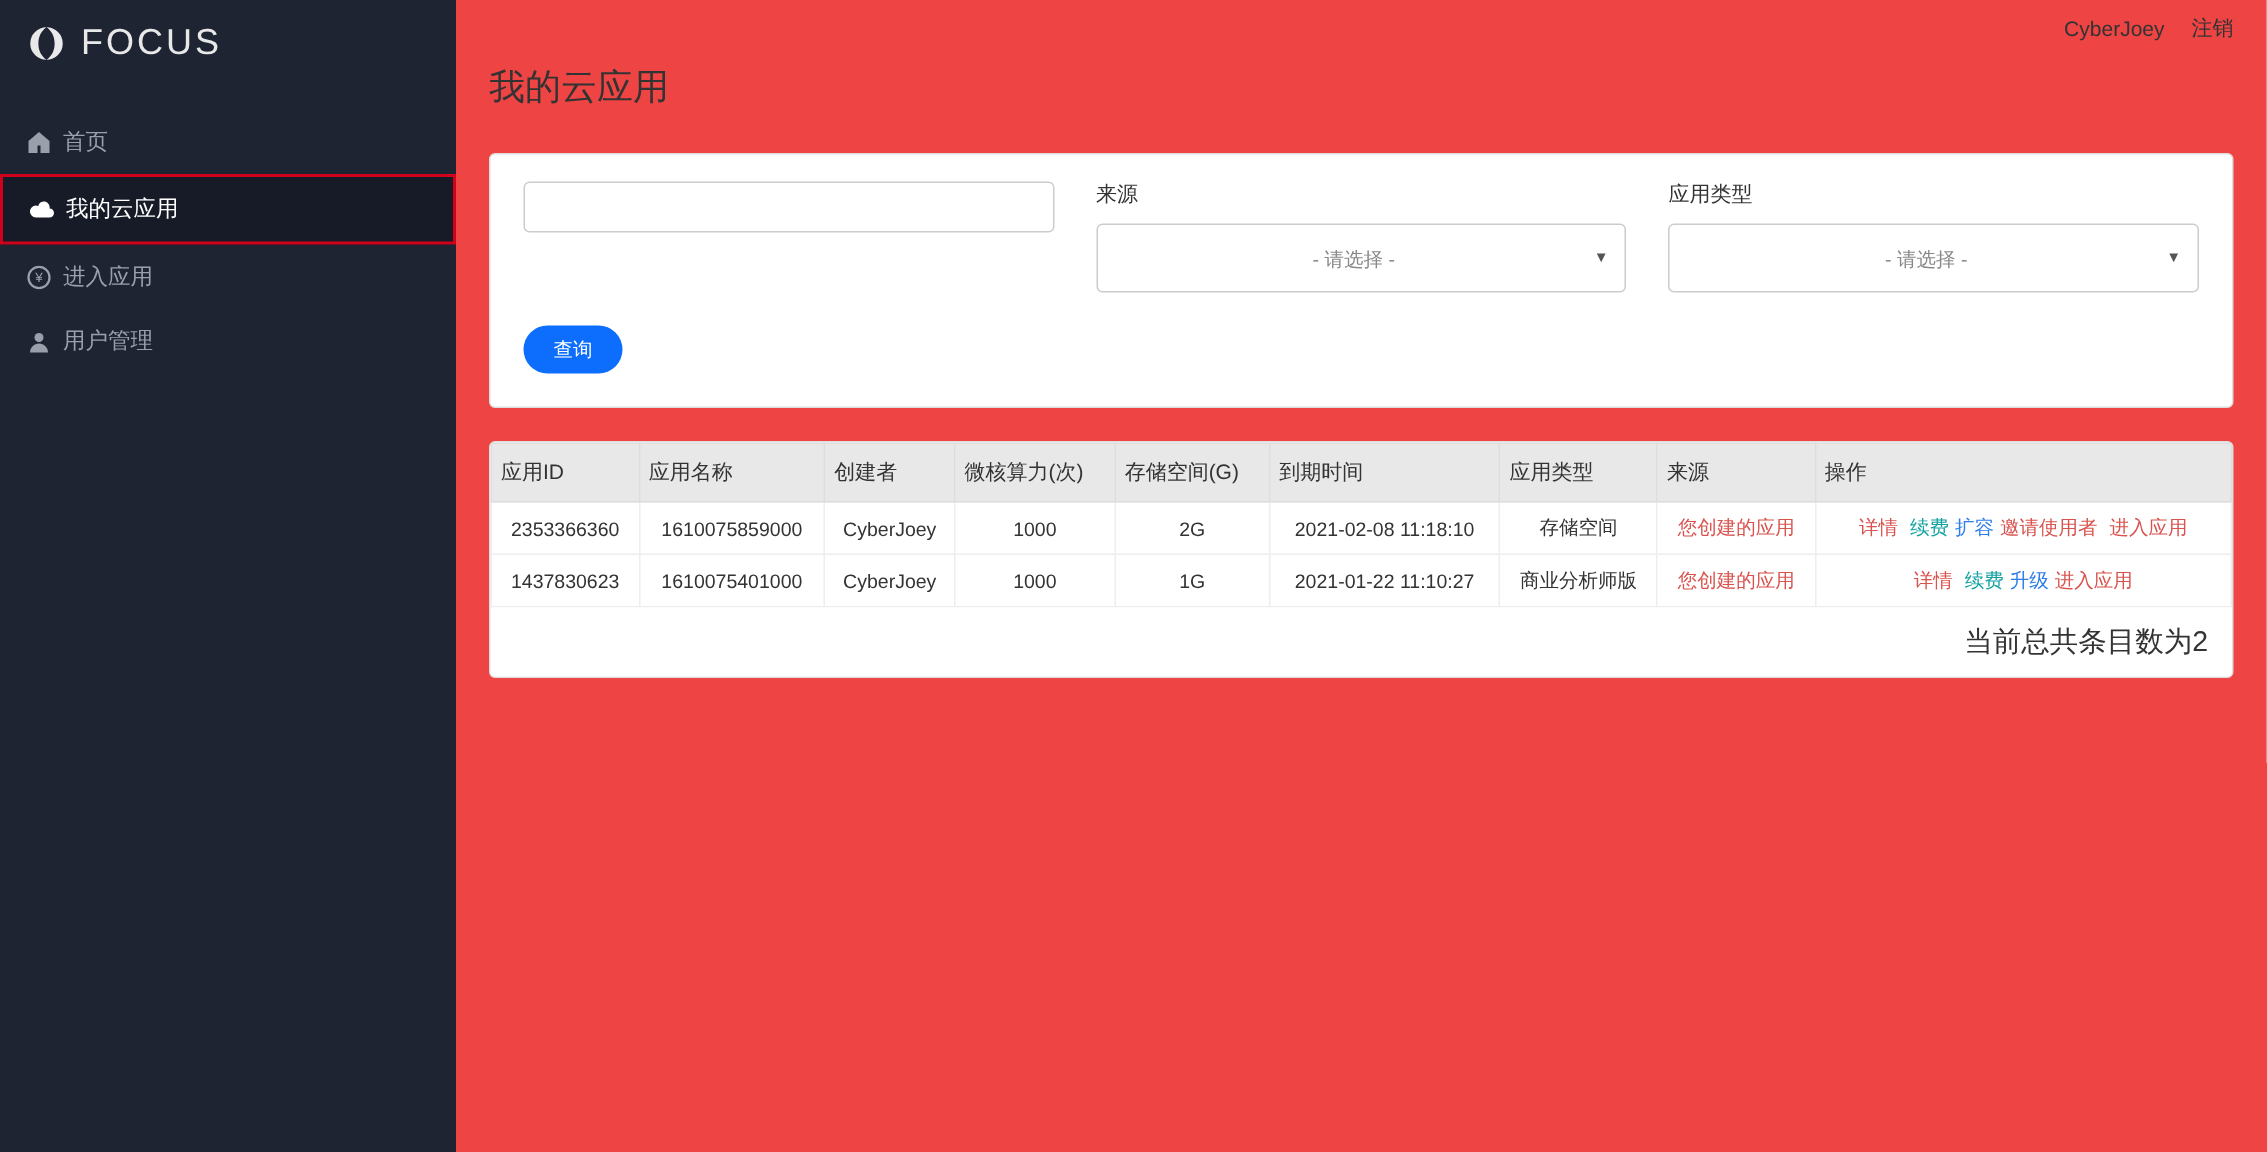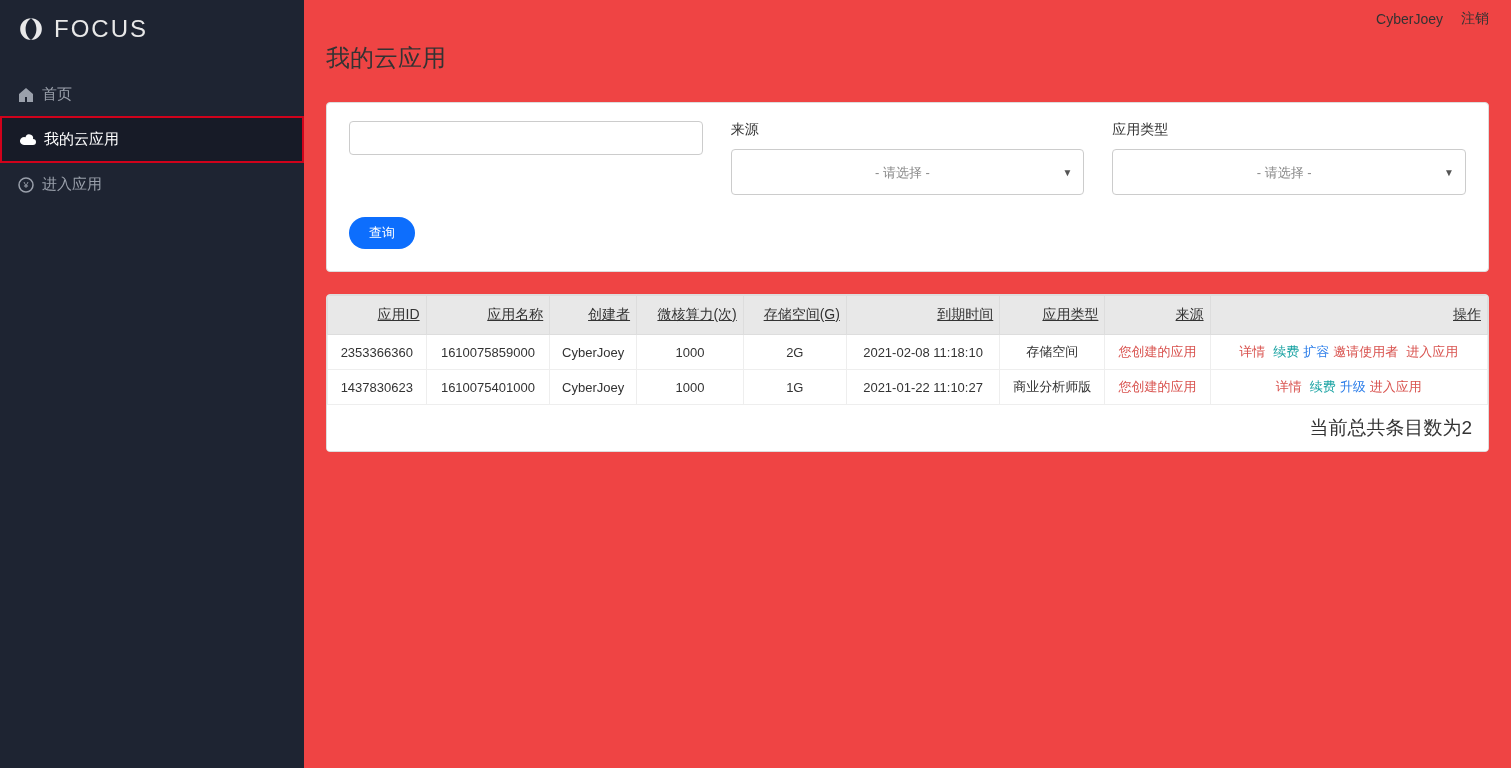--- a/index.html
+++ b/index.html
@@ -27,21 +27,21 @@
     .filter-group { flex: 1; display: flex; flex-direction: column; }
     .filter-label { font-size: 14px; color: #333; margin-bottom: 10px; }
     .text-input { height: 34px; border: 1px solid #ccc; border-radius: 4px; padding: 0 10px; font-size: 14px; width: 100%; }
     .select { height: 46px; border: 1px solid #ccc; border-radius: 4px; padding: 0 26px 0 16px; font-size: 13px; color: #888; background: #fff; width: 100%; appearance: none; position: relative; text-align: center; }
     .select-wrap { position: relative; }
     .select-caret { position: absolute; right: 12px; top: 50%; transform: translateY(-50%); pointer-events: none; font-size: 10px; color: #555; }
     .btn-query { background: #0d6efd; color: #fff; border: none; border-radius: 16px; padding: 7px 20px; font-size: 13px; cursor: pointer; }
     
     .table-panel { background: #fff; border: 1px solid #ddd; border-radius: 4px; overflow: hidden; }
     table { width: 100%; border-collapse: collapse; }
-    thead th { background: #e8e8e8; font-weight: 500; font-size: 14px; color: #333; padding: 10px 6px; border: 1px solid #ddd; text-align: right; text-decoration: underline; }
+    thead th { background: #e8e8e8; font-weight: 500; font-size: 14px; color: #333; padding: 10px 6px; border: 1px solid #ddd; text-align: left; }
     tbody td { padding: 8px 6px; border: 1px solid #eee; text-align: center; font-size: 13px; color: #333; }
     .actions-cell { white-space: nowrap; }
     .link-red { color: #d9534f; margin: 0 4px; cursor: pointer; }
     .link-teal { color: #17a2a2; margin: 0 4px; cursor: pointer; }
     .link-blue { color: #2b7de9; margin: 0 0; cursor: pointer; }
     .source-text { color: #d9534f; }
     .table-footer { text-align: right; padding: 10px 16px; font-size: 19px; color: #333; background: #fff; }
   </style>
 </head>
 <body>
@@ -75,20 +75,29 @@
         <span>我的云应用</span>
       </li>
       <li class="nav-item">
         <span class="nav-icon">
           <svg viewBox="0 0 16 16" fill="currentColor">
               <circle cx="8" cy="8" r="7" fill="none" stroke="currentColor" stroke-width="1.5"></circle>
               <text x="8" y="11" text-anchor="middle" font-size="9" fill="currentColor">¥</text>
             </svg>
         </span>
         <span>进入应用</span>
+      </li>
+      <li class="nav-item">
+        <span class="nav-icon">
+          <svg viewBox="0 0 16 16" fill="currentColor">
+              <circle cx="8" cy="5" r="3"></circle>
+              <path d="M2 15c0-3.3 2.7-6 6-6s6 2.7 6 6H2z"></path>
+            </svg>
+        </span>
+        <span>用户管理</span>
       </li>
     </ul>
   </aside>
 
   <main class="main">
     <div class="topbar">
       <span>CyberJoey</span>
       <span>注销</span>
     </div>
     <div class="content">

